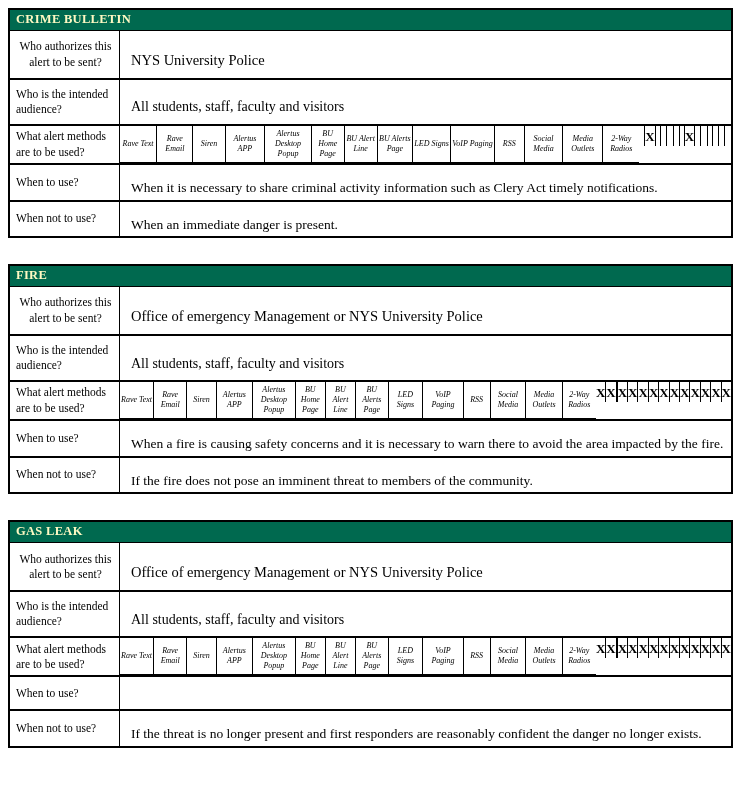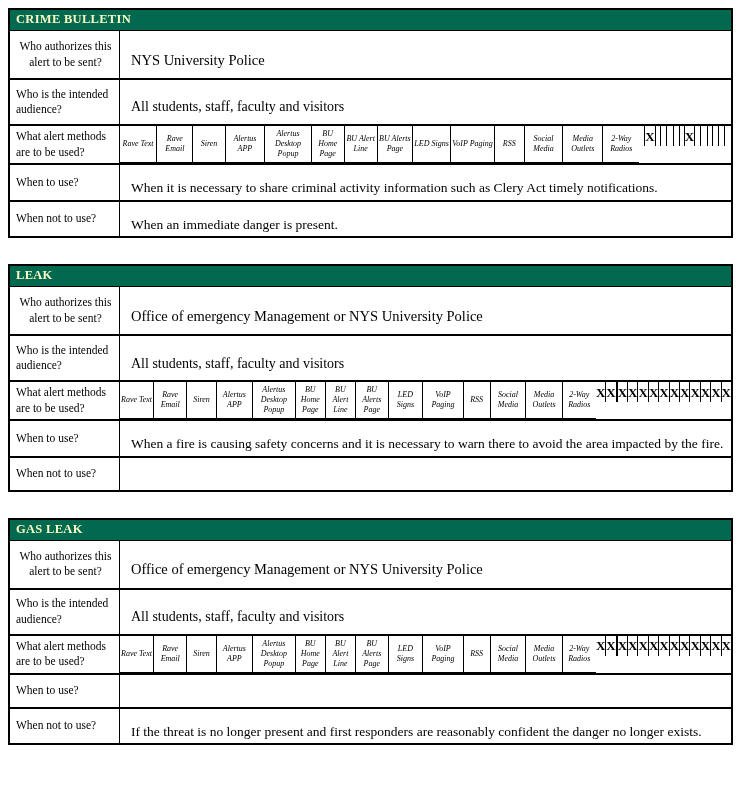--- a/index.html
+++ b/index.html
@@ -145,21 +145,21 @@
       <div class="t-label">When to use?</div>
       <div class="t-value">When it is necessary to share criminal activity information such as Clery Act timely notifications.</div>
     </div>
     <div class="t-row r-when">
       <div class="t-label">When not to use?</div>
       <div class="t-value">When an immediate danger is present.</div>
     </div>
   </section>
 
   <section class="btable">
-    <div class="t-title">LEAK</div>
+    <div class="t-title">FIRE</div>
     <div class="t-row r-auth">
       <div class="t-label">Who authorizes this alert to be sent?</div>
       <div class="t-value big">Office of emergency Management or NYS University Police</div>
     </div>
     <div class="t-row r-aud">
       <div class="t-label">Who is the intended audience?</div>
       <div class="t-value">All students, staff, faculty and visitors</div>
     </div>
     <div class="t-row">
       <div class="t-label">What alert methods are to be used?</div>
@@ -197,20 +197,21 @@
             <div class="mcell mx">X</div>
           </div>
       </div>
     </div>
     <div class="t-row r-when">
       <div class="t-label">When to use?</div>
       <div class="t-value">When a fire is causing safety concerns and it is necessary to warn there to avoid the area impacted by the fire.</div>
     </div>
     <div class="t-row r-when">
       <div class="t-label">When not to use?</div>
+      <div class="t-value">If the fire does not pose an imminent threat to members of the community.</div>
     </div>
   </section>
 
   <section class="btable">
     <div class="t-title">GAS LEAK</div>
     <div class="t-row r-auth">
       <div class="t-label">Who authorizes this alert to be sent?</div>
       <div class="t-value big">Office of emergency Management or NYS University Police</div>
     </div>
     <div class="t-row r-aud">

